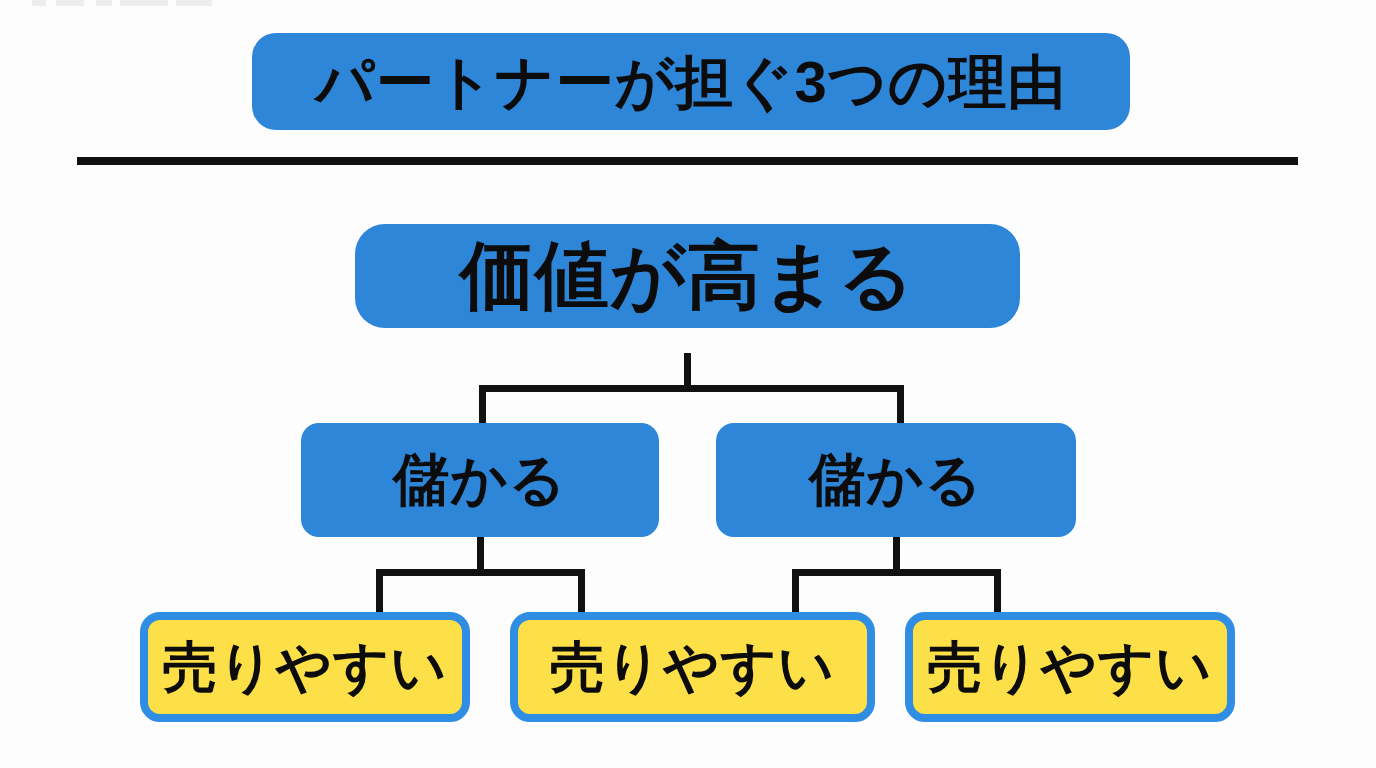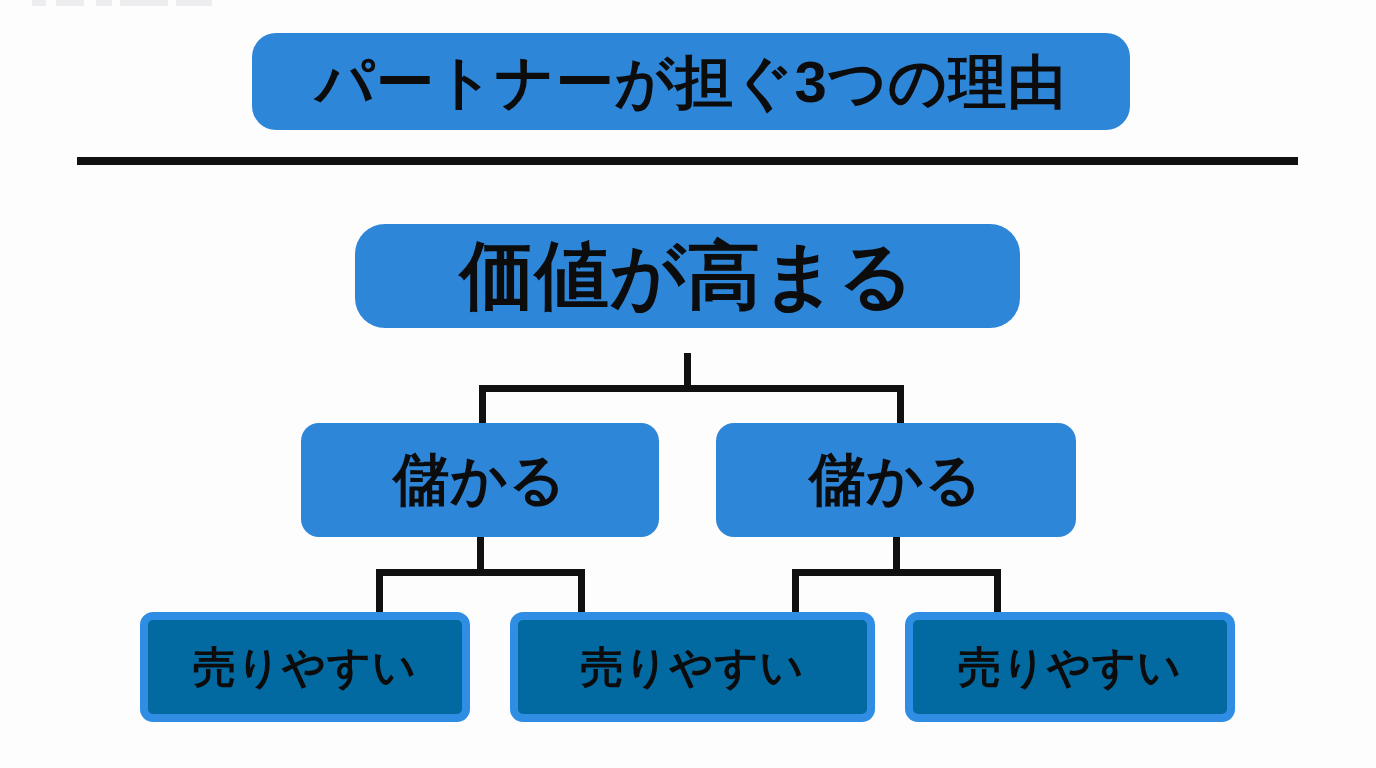--- a/index.html
+++ b/index.html
@@ -57,24 +57,24 @@
   }
   .node-mid-left{
     left:301px;top:423px;width:358px;height:114px;
     font-size:56px;
   }
   .node-mid-right{
     left:716px;top:423px;width:360px;height:114px;
     font-size:56px;
   }
   .leaf{
-    background:#0369a1;
+    background:#fde047;
     border:8px solid var(--outline);
-    border-radius:13px;
-    font-size:43px;
+    border-radius:20px;
+    font-size:55px;
   }
   .node-leaf-1{left:140px;top:612px;width:330px;height:110px;}
   .node-leaf-2{left:510px;top:612px;width:365px;height:110px;}
   .node-leaf-3{left:905px;top:612px;width:330px;height:110px;}
   .conn{
     position:absolute;
     background:var(--connector);
   }
   
   .c-root-v    {left:684px;top:353px;width:7px;height:36px;}

